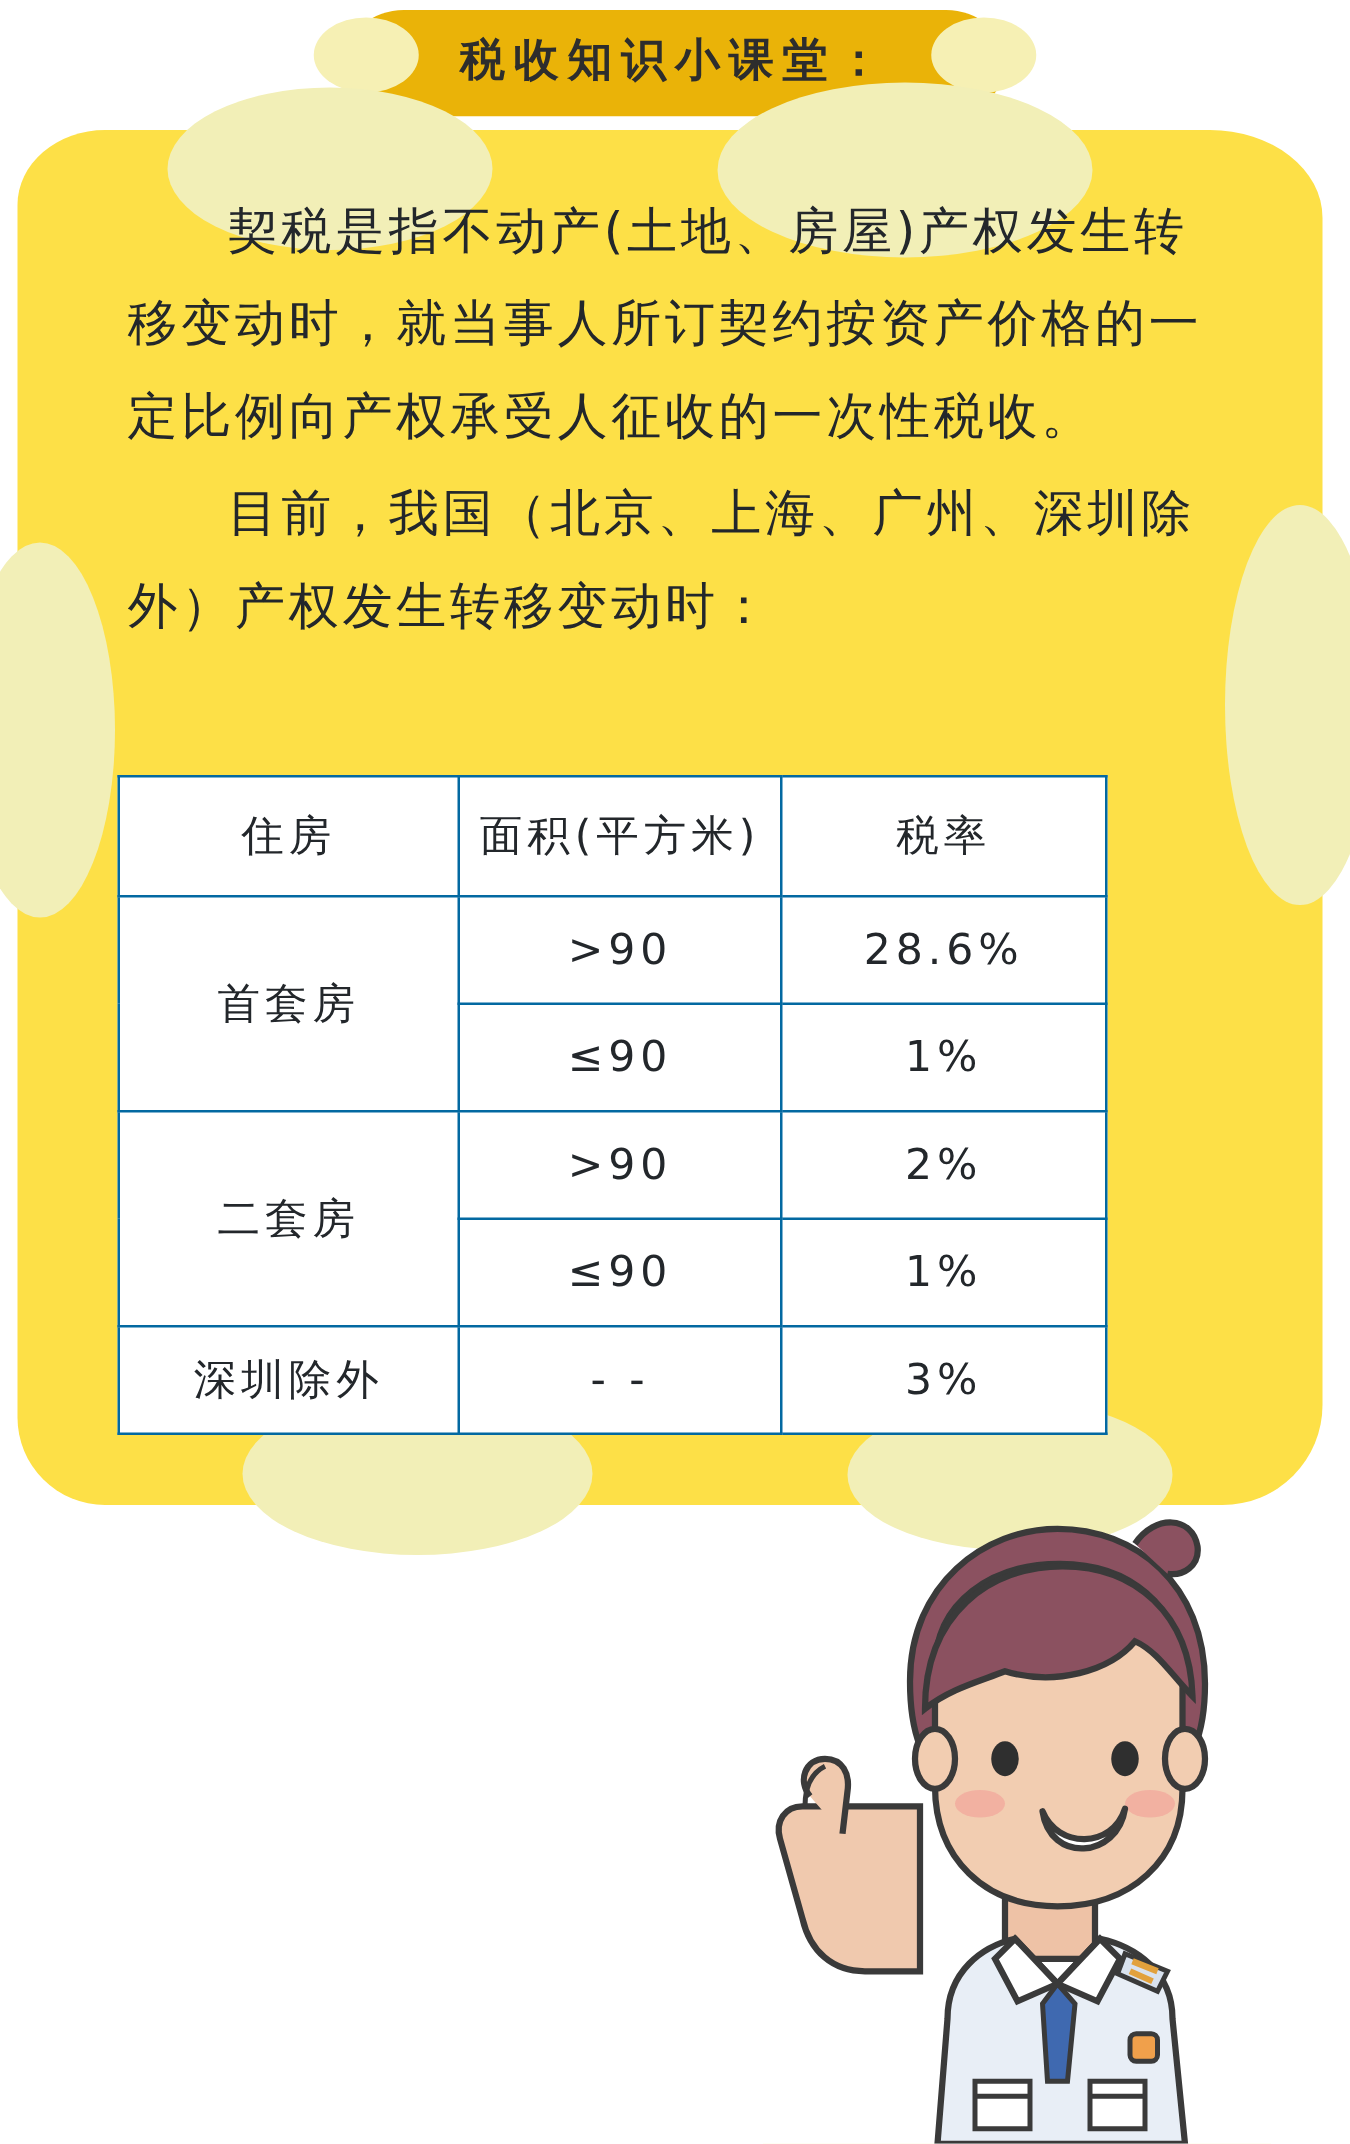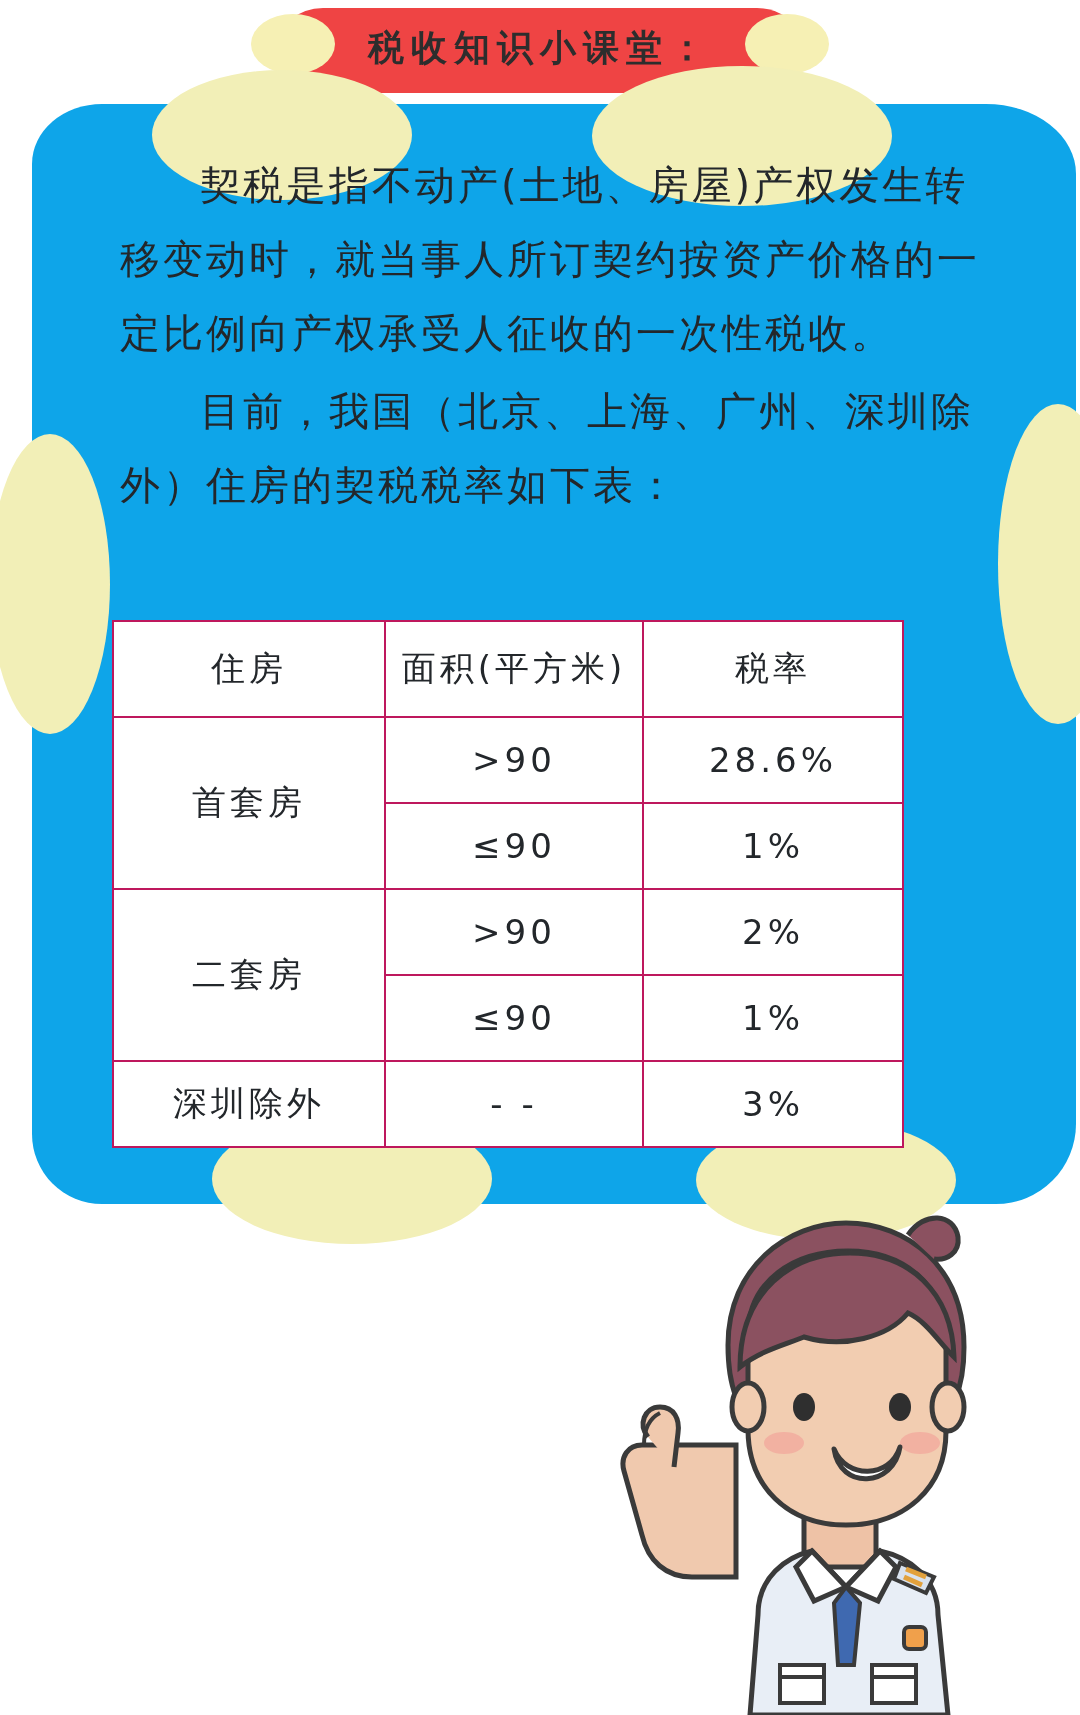--- a/index.html
+++ b/index.html
@@ -19,21 +19,21 @@
   .title-wrap {
     position: absolute;
     top: 8px;
     left: 0;
     width: 1080px;
     display: flex;
     justify-content: center;
   }
   .title-pill {
     position: relative;
-    background: #ef4444;
+    background: #eab308;
     border-radius: 46px / 40px;
     padding: 16px 48px 20px 48px;
     min-width: 430px;
     text-align: center;
   }
   .title-pill::before,
   .title-pill::after {
     content: "";
     position: absolute;
     background: #f6f0b4;
@@ -53,25 +53,25 @@
     font-size: 36px;
     letter-spacing: 7px;
     color: #2d2d2d;
     font-weight: 600;
     white-space: nowrap;
   }
 
   
   .card {
     position: absolute;
-    left: 32px;
+    left: 14px;
     top: 104px;
     width: 1044px;
     height: 1100px;
-    background: #0ea5e9;
+    background: #fde047;
     border-radius: 70px 90px 80px 70px / 60px 70px 80px 70px;
   }
   .card-bump-a, .card-bump-b, .card-bump-c, .card-bump-d {
     position: absolute;
     background: #f2efb7;
     border-radius: 50%;
   }
   .card-bump-a { width: 260px; height: 130px; left: 120px;  top: -34px; }
   .card-bump-b { width: 300px; height: 140px; left: 560px;  top: -38px; }
   .card-bump-c { width: 280px; height: 130px; left: 180px;  bottom: -40px; }
@@ -118,21 +118,21 @@
     z-index: 3;
   }
   table.rate-table {
     width: 790px;
     border-collapse: collapse;
     background: #ffffff;
     table-layout: fixed;
   }
   table.rate-table td,
   table.rate-table th {
-    border: 2px solid #be185d;
+    border: 2px solid #0369a1;
     text-align: center;
     color: #23272b;
     font-weight: 500;
     font-size: 34px;
     letter-spacing: 4px;
     padding: 0;
     height: 84px;
   }
   table.rate-table thead th { height: 94px; }
   col.c1 { width: 272px; }
@@ -166,21 +166,21 @@
 <div class="card">
   <div class="card-bump-a"></div>
   <div class="card-bump-b"></div>
   <div class="card-bump-c"></div>
   <div class="card-bump-d"></div>
   <div class="card-bump-e"></div>
   <div class="card-bump-f"></div>
 
   <div class="body-text">
     <p class="para">契税是指不动产(土地、房屋)产权发生转移变动时，就当事人所订契约按资产价格的一定比例向产权承受人征收的一次性税收。</p>
-    <p class="para">目前，我国（北京、上海、广州、深圳除外）住房的契税税率如下表：</p>
+    <p class="para">目前，我国（北京、上海、广州、深圳除外）产权发生转移变动时：</p>
   </div>
 
   <div class="rate-table-wrap">
     <table class="rate-table">
       <colgroup>
           <col class="c1">
           <col class="c2">
           <col class="c3">
         </colgroup>
       <thead>

